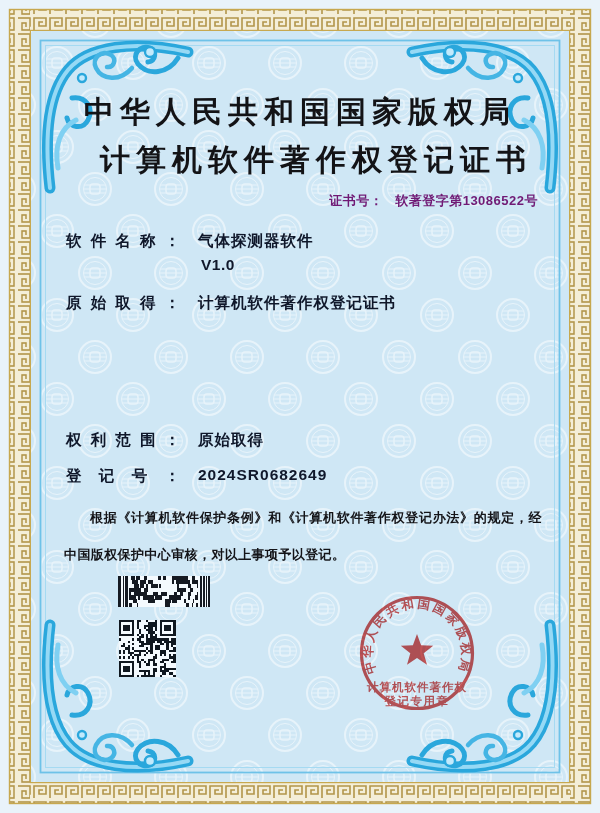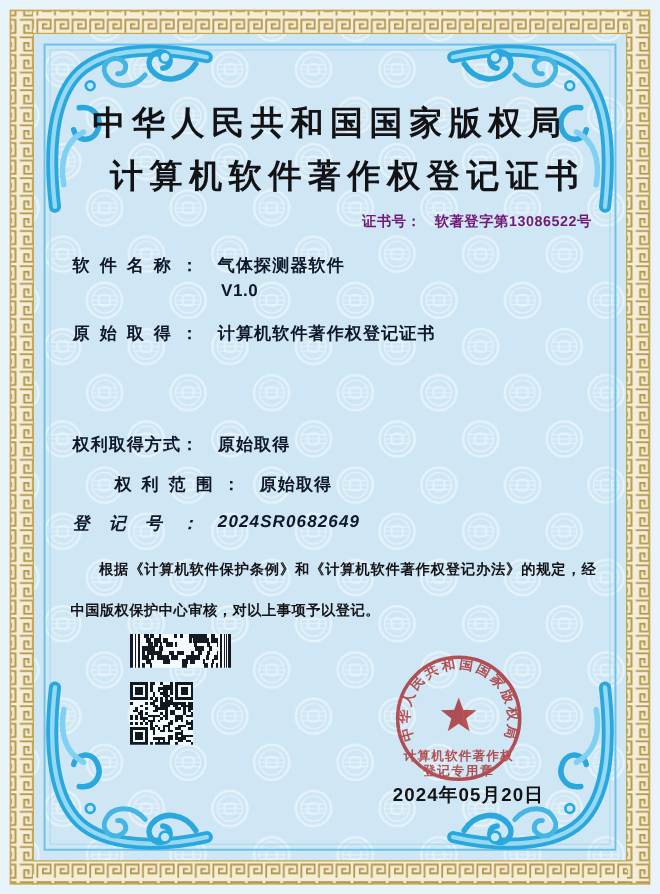--- a/index.html
+++ b/index.html
@@ -22,21 +22,21 @@
   .certno{
     position:absolute;top:192px;right:62px;
     font-size:13px;font-weight:700;color:#701a75;letter-spacing:.5px;
     white-space:nowrap;
   }
   .certno .sep{display:inline-block;width:12px;}
   .frow{position:absolute;left:66px;font-weight:700;color:#0f172a;font-size:15.5px;}
   .flabel{display:inline-block;width:114px;text-align:justify;text-align-last:justify;}
   .fvalue{position:absolute;left:132px;top:0;white-space:nowrap;letter-spacing:1px;}
   .fvalue2{position:absolute;left:135px;top:25px;white-space:nowrap;letter-spacing:.5px;}
-  #row0{top:231px;} #row1{top:293px;} #row2{top:394px;} #row3{top:430px;margin-left:38px;} #row4{top:466px;font-style:italic;}
+  #row0{top:231px;} #row1{top:293px;} #row2{top:394px;} #row3{top:430px;} #row4{top:466px;}
   .statement{
     position:absolute;left:64px;top:499px;width:478px;
     font-size:13px;font-weight:700;color:#141418;line-height:37px;
     text-indent:2em;letter-spacing:.4px;text-align:justify;
   }
   #barcode{position:absolute;left:118px;top:576px;z-index:3;}
   #qrcode{position:absolute;left:118px;top:620px;z-index:3;}
   .date{
     position:absolute;left:357px;top:711px;z-index:4;
     font-size:17px;font-weight:700;color:#131316;letter-spacing:1px;white-space:nowrap;
@@ -114,36 +114,31 @@
 
   <div id="row0" class="frow">
     <span class="flabel">软件名称：</span>
     <span class="fvalue">气体探测器软件</span>
     <span class="fvalue2">V1.0</span>
   </div>
   <div id="row1" class="frow">
     <span class="flabel">原始取得：</span>
     <span class="fvalue">计算机软件著作权登记证书</span>
   </div>
-  <div id="row2" class="frow">
-    <span class="flabel">权利取得方式：</span>
-    <span class="fvalue">原始取得</span>
-  </div>
   <div id="row3" class="frow">
     <span class="flabel">权利范围：</span>
     <span class="fvalue">原始取得</span>
   </div>
   <div id="row4" class="frow">
     <span class="flabel">登记号：</span>
     <span class="fvalue">2024SR0682649</span>
   </div>
 
   <div class="statement">根据《计算机软件保护条例》和《计算机软件著作权登记办法》的规定，经中国版权保护中心审核，对以上事项予以登记。</div>
 
-  <div class="date">2024年05月20日</div>
 </div>
 
 <svg id="barcode" width="92" height="31" viewBox="0 0 92 31" shape-rendering="crispEdges">
     <rect x="0" y="0" width="92" height="31" fill="#f4fafe"></rect>
     <rect x="0" y="0" width="3" height="31" fill="#151a22"></rect>
     <rect x="4.5" y="0" width="1.5" height="31" fill="#151a22"></rect>
     <rect x="7" y="0" width="2.5" height="31" fill="#151a22"></rect>
     <rect x="82" y="0" width="2" height="31" fill="#151a22"></rect>
     <rect x="85.2" y="0" width="1.4" height="31" fill="#151a22"></rect>
     <rect x="87.6" y="0" width="1" height="31" fill="#151a22"></rect>

